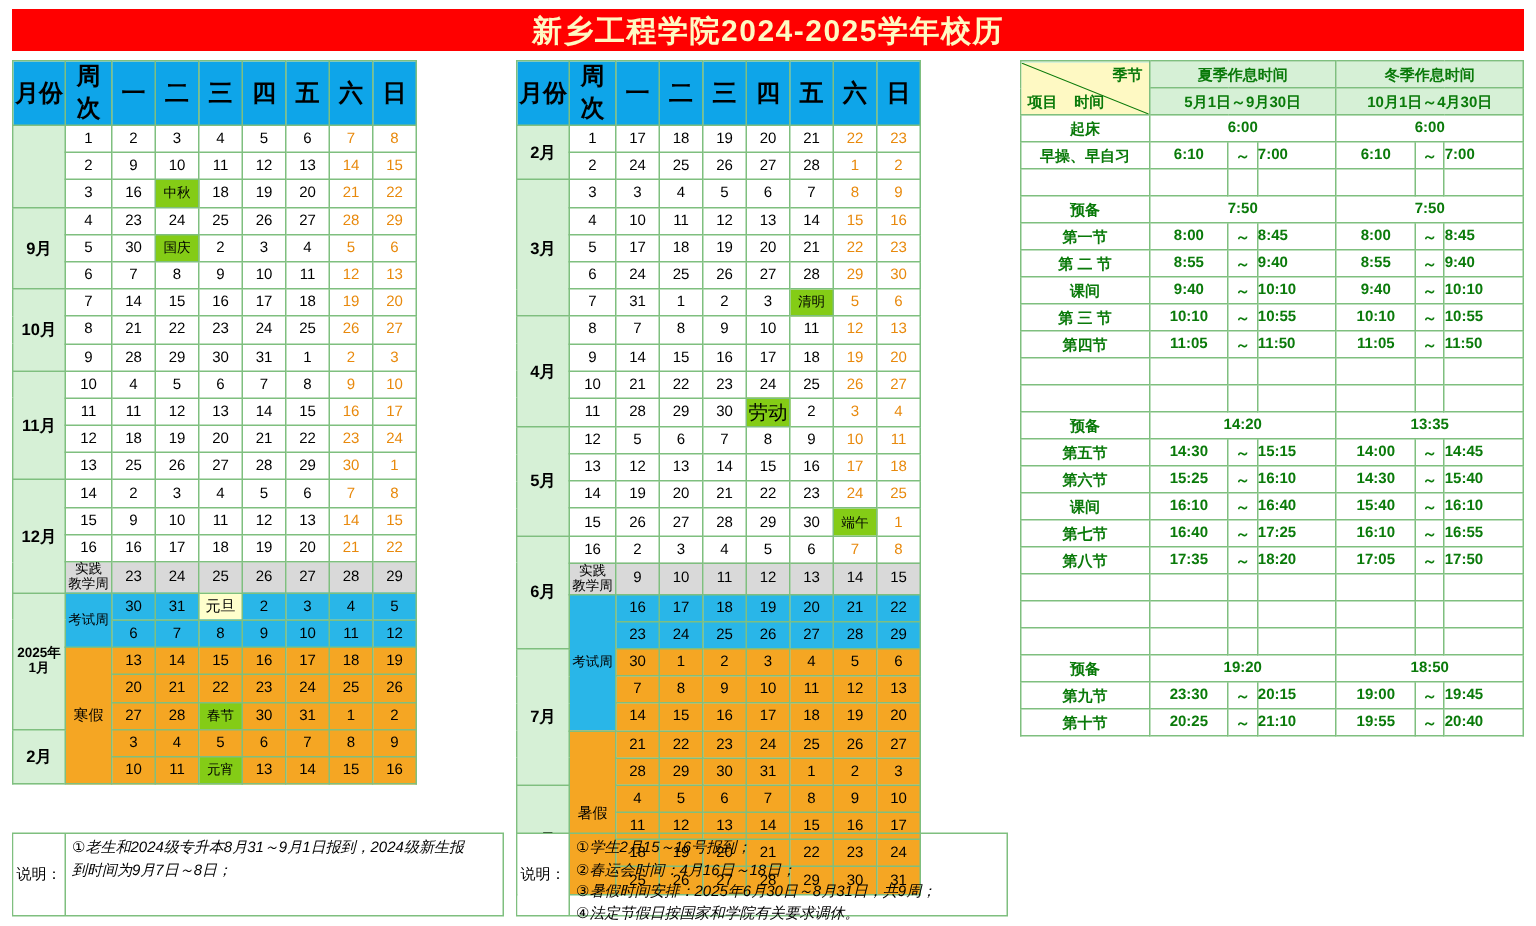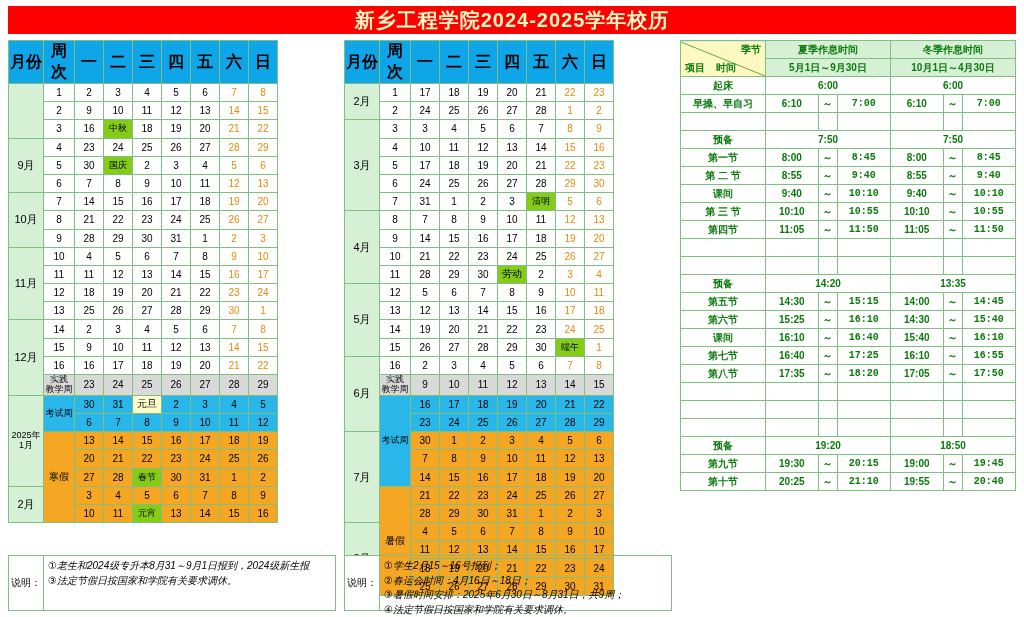--- a/index.html
+++ b/index.html
@@ -24,21 +24,21 @@
   table{border-collapse:collapse;}
   td,th{
     border:1px solid #7fbf7f;
     text-align:center;
     vertical-align:middle;
     font-size:10px;
     color:#000;
     padding:0;
   }
   .hdr{background:#0ea5e9;font-weight:bold;font-size:16px;height:20px;font-family:Liberation Mono, monospace;}
-  .monthcell{background:#d6f0d6;font-weight:normal;font-size:11px;}
+  .monthcell{background:#d6f0d6;font-weight:bold;font-size:11px;}
   .weekno{background:#ffffff;}
   .c-yellow{background:#84cc16;}
   .c-orange{background:#f5a623;}
   .c-gray{background:#d9d9d9;}
   .c-blue{background:#29b6e8;}
   .c-lightyellow{background:#ffffcc;}
 
   
   .cal-left{position:absolute;left:8px;top:40px;}
   .cal-mid{position:absolute;left:344px;top:40px;}
@@ -67,21 +67,21 @@
   .sched-title{
     border:1px solid #7fbf7f;border-bottom:none;
     background:#d6f0d6;color:#0a7a0a;font-weight:bold;
     font-size:15px;text-align:center;height:24px;line-height:24px;
   }
   .sched table{width:336px;}
   .sched td{height:17px;font-size:10px;color:#0a7a0a;font-weight:bold;}
   .sched td.lbl{width:100px;text-align:center;}
   .sched td.t1{width:58px;text-align:center;}
   .sched td.tilde{width:20px;text-align:center;}
-  .sched td.t2{width:58px;text-align:center;font-family:Liberation Mono, monospace;}
+  .sched td.t2{width:58px;text-align:left;}
   .sched td.blank{background:#ffffff;}
   .sched td.hd{background:#d6f0d6;text-align:center;}
   .corner{
     position:relative;background:#fef9c3;height:34px;
   }
   .corner .s1{position:absolute;right:4px;top:1px;font-size:10px;}
   .corner .s2{position:absolute;left:4px;bottom:1px;font-size:10px;}
   .corner .diag{
     position:absolute;left:0;top:0;width:100%;height:100%;
   }
@@ -469,21 +469,21 @@
           <td>24</td>
           <td>25</td>
           <td style="color: rgb(232, 137, 12);">26</td>
           <td style="color: rgb(232, 137, 12);">27</td>
         </tr>
         <tr>
           <td class="wcol weekno">11</td>
           <td>28</td>
           <td>29</td>
           <td>30</td>
-          <td class="c-yellow" style="font-size: 10px;">劳动</td>
+          <td class="c-yellow" style="font-size: 13px;">劳动</td>
           <td>2</td>
           <td style="color: rgb(232, 137, 12);">3</td>
           <td style="color: rgb(232, 137, 12);">4</td>
         </tr>
         <tr>
           <td class="mcol monthcell" rowspan="4">5月</td>
           <td class="wcol weekno">12</td>
           <td>5</td>
           <td>6</td>
           <td>7</td>
@@ -646,21 +646,21 @@
           <td class="c-orange">30</td>
           <td class="c-orange">31</td>
         </tr>
       </tbody>
   </table>
 
   <div class="notes notes-left">
     <div class="lbl">说明：</div>
     <div class="body" id="notes-left-body">
         <div>①老生和2024级专升本8月31～9月1日报到，2024级新生报</div>
-        <div>③法定节假日按国家和学院有关要求调休。</div>
+        <div>到时间为9月7日～8日；</div>
       </div>
   </div>
 
   <div class="notes notes-mid">
     <div class="lbl">说明：</div>
     <div class="body" id="notes-mid-body">
         <div>①学生2月15～16号报到；</div>
         <div>②春运会时间：4月16日～18日；</div>
         <div>③暑假时间安排：2025年6月30日～8月31日，共9周；</div>
         <div>④法定节假日按国家和学院有关要求调休。</div>
@@ -855,21 +855,21 @@
             <td class="tilde blank"></td>
             <td class="t2 blank"></td>
           </tr>
           <tr>
             <td class="lbl">预备</td>
             <td class="t1" colspan="3">19:20</td>
             <td class="t1" colspan="3">18:50</td>
           </tr>
           <tr>
             <td class="lbl">第九节</td>
-            <td class="t1">19:30</td>
+            <td class="t1">23:30</td>
             <td class="tilde">～</td>
             <td class="t2">20:15</td>
             <td class="t1">19:00</td>
             <td class="tilde">～</td>
             <td class="t2">19:45</td>
           </tr>
           <tr>
             <td class="lbl">第十节</td>
             <td class="t1">20:25</td>
             <td class="tilde">～</td>

